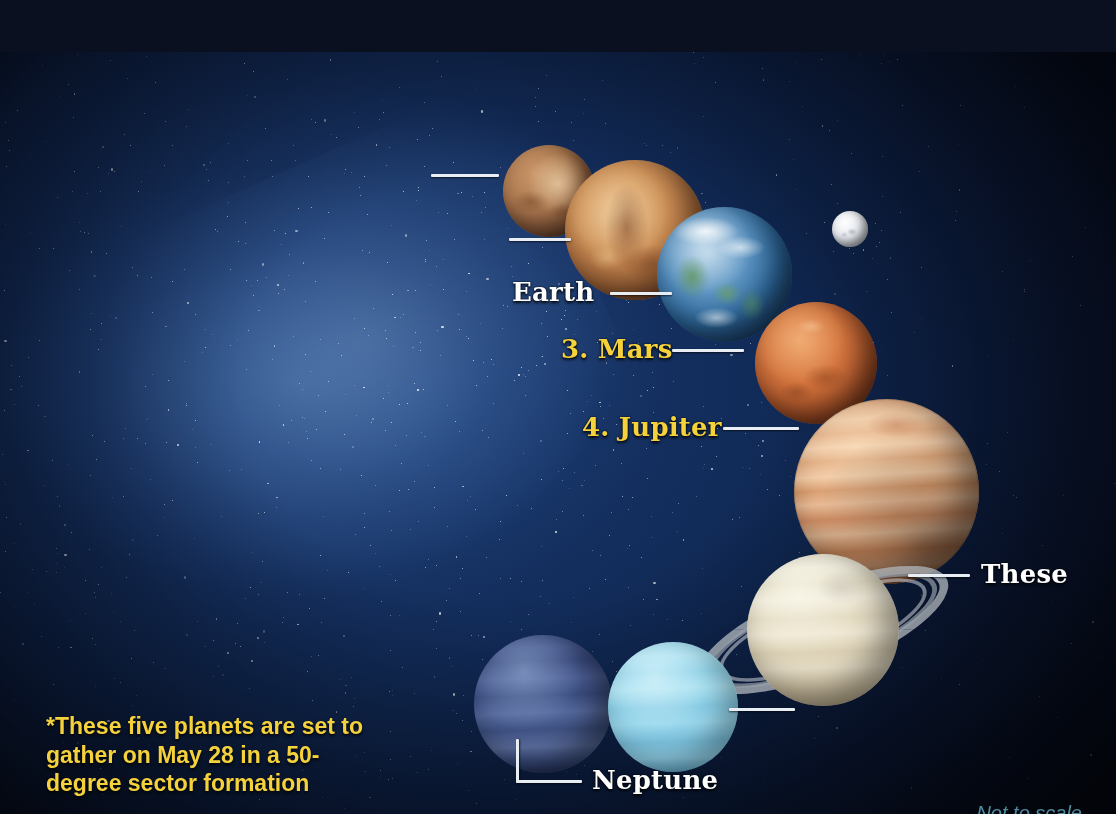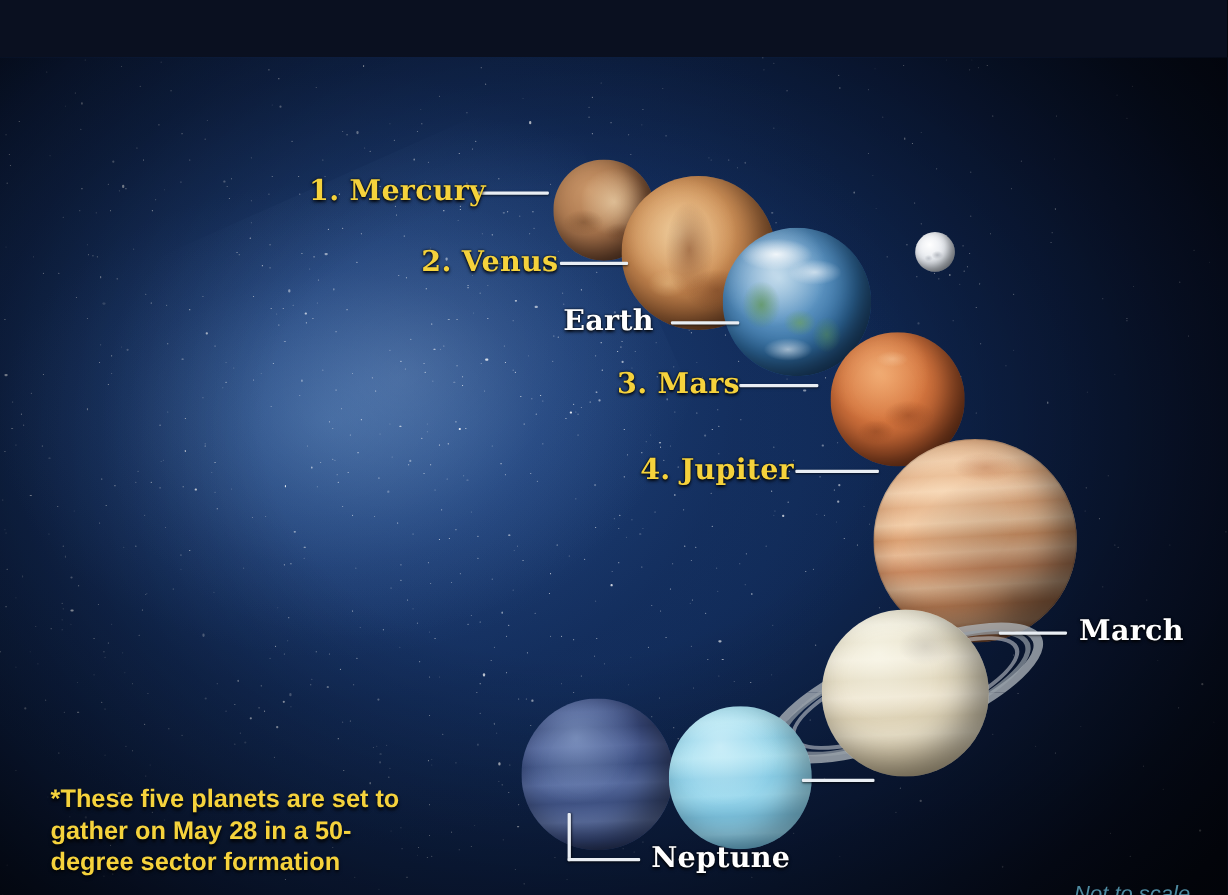--- a/index.html
+++ b/index.html
@@ -1249,25 +1249,23 @@
     <div class="leader" style="left:431px; top:122px;  width:68px;"></div>
     <div class="leader" style="left:509px; top:186px;  width:62px;"></div>
     <div class="leader" style="left:610px; top:240px;  width:62px;"></div>
     <div class="leader" style="left:672px; top:297px;  width:72px;"></div>
     <div class="leader" style="left:723px; top:375px;  width:76px;"></div>
     <div class="leader" style="left:908px; top:522px;  width:62px;"></div>
     <div class="leader" style="left:729px; top:656px;  width:66px;"></div>
     <div class="leader-v" style="left:516px; top:687px; height:44px;"></div>
     <div class="leader" style="left:516px; top:728px;  width:66px;"></div>
 
-    <div class="label yellow" style="left:281px; top:107px;">1. Mercury</div>
-    <div class="label yellow" style="left:383px; top:171px;">2. Venus</div>
     <div class="label white" style="left:512px; top:225px;">Earth</div>
     <div class="label yellow" style="left:561px; top:282px;">3. Mars</div>
     <div class="label yellow" style="left:582px; top:360px;">4. Jupiter</div>
-    <div class="label white" style="left:981px; top:507px;">March</div>
+    <div class="label white" style="left:981px; top:507px;">These</div>
     <div class="label white" style="left:592px; top:713px;">Neptune</div>
 
     <div class="footnote">*These five planets are set to gather on May 28 in a 50-degree sector formation</div>
 
     <div class="notescale">Not to scale</div>
   </div>
 </div>
 
 </body></html>

